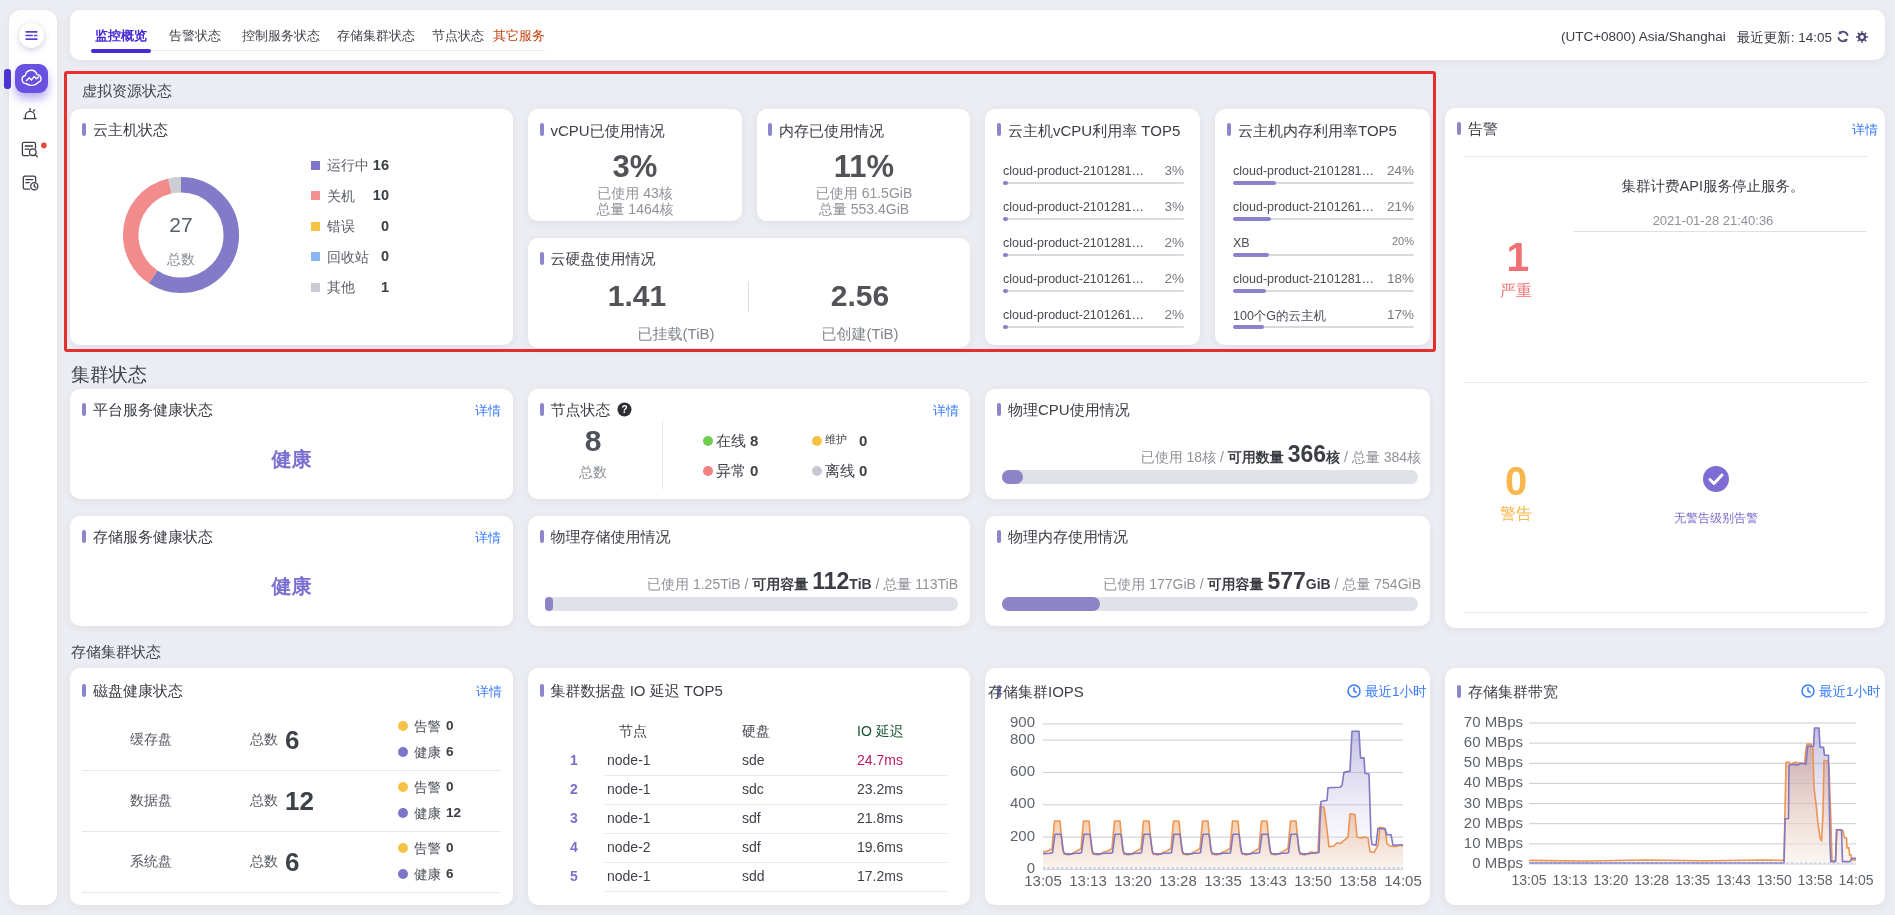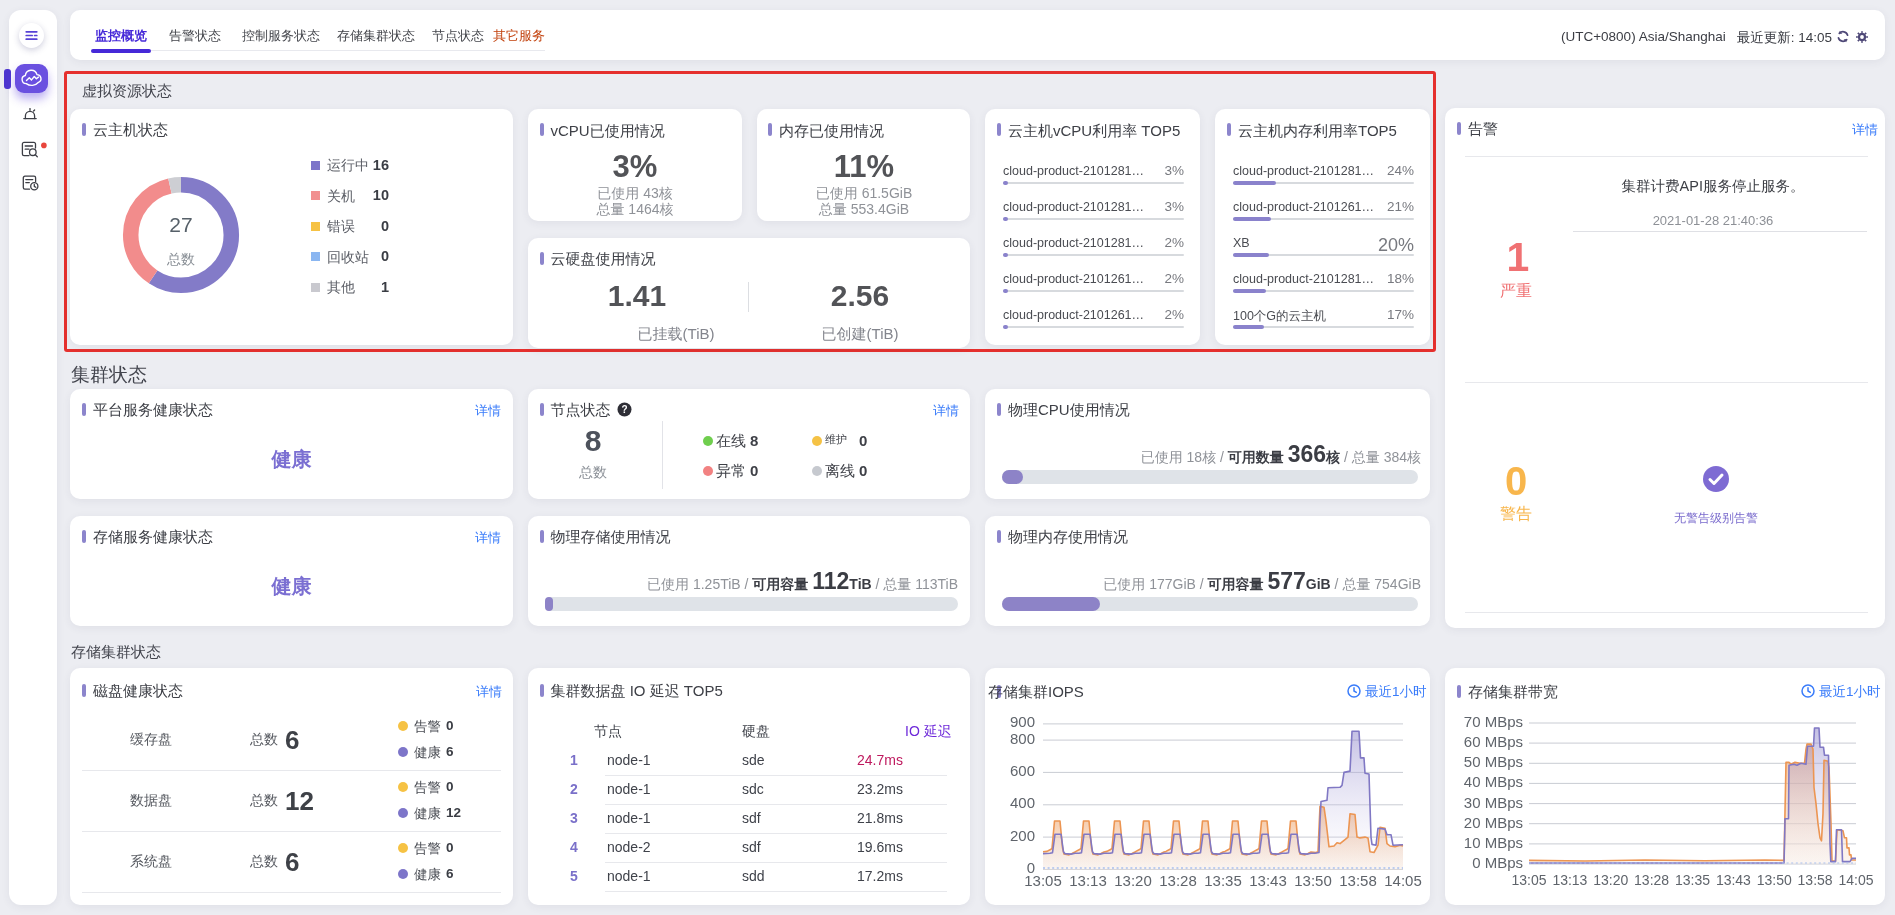--- a/index.html
+++ b/index.html
@@ -159,21 +159,21 @@
 <div class="title" style="left:1238px;top:121.5px">云主机内存利用率TOP5</div>
 <div class="abs" style="left:1233px;top:164.0px;font-size:12.5px;color:#4a4c52;font-weight:normal;">cloud-product-2101281…</div>
 <div class="abs" style="left:1414px;top:163.44px;font-size:13.5px;color:#77797f;font-weight:normal;transform:translateX(-100%);">24%</div>
 <div class="abs" style="left:1233px;top:181.5px;width:181px;height:2.5px;border-radius:2px;background:#d7dade"></div>
 <div class="abs" style="left:1233px;top:180.5px;width:43px;height:4.5px;border-radius:2px;background:#8a82cc"></div>
 <div class="abs" style="left:1233px;top:200.0px;font-size:12.5px;color:#4a4c52;font-weight:normal;">cloud-product-2101261…</div>
 <div class="abs" style="left:1414px;top:199.44px;font-size:13.5px;color:#77797f;font-weight:normal;transform:translateX(-100%);">21%</div>
 <div class="abs" style="left:1233px;top:217.5px;width:181px;height:2.5px;border-radius:2px;background:#d7dade"></div>
 <div class="abs" style="left:1233px;top:216.5px;width:38px;height:4.5px;border-radius:2px;background:#8a82cc"></div>
 <div class="abs" style="left:1233px;top:236.0px;font-size:12.5px;color:#4a4c52;font-weight:normal;">XB</div>
-<div class="abs" style="left:1414px;top:235.44px;font-size:18px;color:#77797f;font-weight:normal;transform:translateX(-100%);">20%</div>
+<div class="abs" style="left:1414px;top:235.44px;font-size:11px;color:#77797f;font-weight:normal;transform:translateX(-100%);">20%</div>
 <div class="abs" style="left:1233px;top:253.5px;width:181px;height:2.5px;border-radius:2px;background:#d7dade"></div>
 <div class="abs" style="left:1233px;top:252.5px;width:36px;height:4.5px;border-radius:2px;background:#8a82cc"></div>
 <div class="abs" style="left:1233px;top:272.0px;font-size:12.5px;color:#4a4c52;font-weight:normal;">cloud-product-2101281…</div>
 <div class="abs" style="left:1414px;top:271.44px;font-size:13.5px;color:#77797f;font-weight:normal;transform:translateX(-100%);">18%</div>
 <div class="abs" style="left:1233px;top:289.5px;width:181px;height:2.5px;border-radius:2px;background:#d7dade"></div>
 <div class="abs" style="left:1233px;top:288.5px;width:33px;height:4.5px;border-radius:2px;background:#8a82cc"></div>
 <div class="abs" style="left:1233px;top:308.0px;font-size:12.5px;color:#4a4c52;font-weight:normal;">100个G的云主机</div>
 <div class="abs" style="left:1414px;top:307.44px;font-size:13.5px;color:#77797f;font-weight:normal;transform:translateX(-100%);">17%</div>
 <div class="abs" style="left:1233px;top:325.5px;width:181px;height:2.5px;border-radius:2px;background:#d7dade"></div>
 <div class="abs" style="left:1233px;top:324.5px;width:31px;height:4.5px;border-radius:2px;background:#8a82cc"></div>
@@ -278,23 +278,23 @@
 <div class="abs" style="left:285px;top:847.44px;font-size:26px;color:#3e4147;font-weight:bold;">6</div>
 <div class="abs" style="left:398px;top:842.5px;width:10px;height:10px;border-radius:50%;background:#f6c244"></div>
 <div class="abs" style="left:414px;top:839.94px;font-size:13.5px;color:#4a4d54;font-weight:normal;">告警</div>
 <div class="abs" style="left:446px;top:839.94px;font-size:13.5px;color:#3a3d44;font-weight:bold;">0</div>
 <div class="abs" style="left:398px;top:868.5px;width:10px;height:10px;border-radius:50%;background:#7d75c9"></div>
 <div class="abs" style="left:414px;top:865.94px;font-size:13.5px;color:#4a4d54;font-weight:normal;">健康</div>
 <div class="abs" style="left:446px;top:865.94px;font-size:13.5px;color:#3a3d44;font-weight:bold;">6</div>
 <div class="sep" style="left:82px;top:891.5px;width:419px"></div>
 <div class="tbar" style="left:539.5px;top:683.5px"></div>
 <div class="title" style="left:550.5px;top:682px">集群数据盘 IO 延迟 TOP5</div>
-<div class="abs" style="left:594px;top:723.16px;font-size:14px;color:#3f424a;font-weight:normal;">节点</div>
+<div class="abs" style="left:619px;top:723.16px;font-size:14px;color:#3f424a;font-weight:normal;">节点</div>
 <div class="abs" style="left:742px;top:723.16px;font-size:14px;color:#3f424a;font-weight:normal;">硬盘</div>
-<div class="abs" style="left:857px;top:723.16px;font-size:14px;color:#6d28d9;font-weight:normal;margin-left:48px;">IO 延迟</div>
+<div class="abs" style="left:857px;top:723.16px;font-size:14px;color:#14532d;font-weight:normal;">IO 延迟</div>
 <div class="abs" style="left:570px;top:752.16px;font-size:14px;color:#7a70c9;font-weight:bold;">1</div>
 <div class="abs" style="left:607px;top:752.16px;font-size:14px;color:#3f424a;font-weight:normal;">node-1</div>
 <div class="abs" style="left:742px;top:752.16px;font-size:14px;color:#3f424a;font-weight:normal;">sde</div>
 <div class="abs" style="left:857px;top:752.16px;font-size:14px;color:#be185d;font-weight:normal;">24.7ms</div>
 <div class="sep" style="left:605px;top:774.5px;width:342px"></div>
 <div class="abs" style="left:570px;top:781.16px;font-size:14px;color:#7a70c9;font-weight:bold;">2</div>
 <div class="abs" style="left:607px;top:781.16px;font-size:14px;color:#3f424a;font-weight:normal;">node-1</div>
 <div class="abs" style="left:742px;top:781.16px;font-size:14px;color:#3f424a;font-weight:normal;">sdc</div>
 <div class="abs" style="left:857px;top:781.16px;font-size:14px;color:#3f424a;font-weight:normal;">23.2ms</div>
 <div class="sep" style="left:605px;top:803.5px;width:342px"></div>

